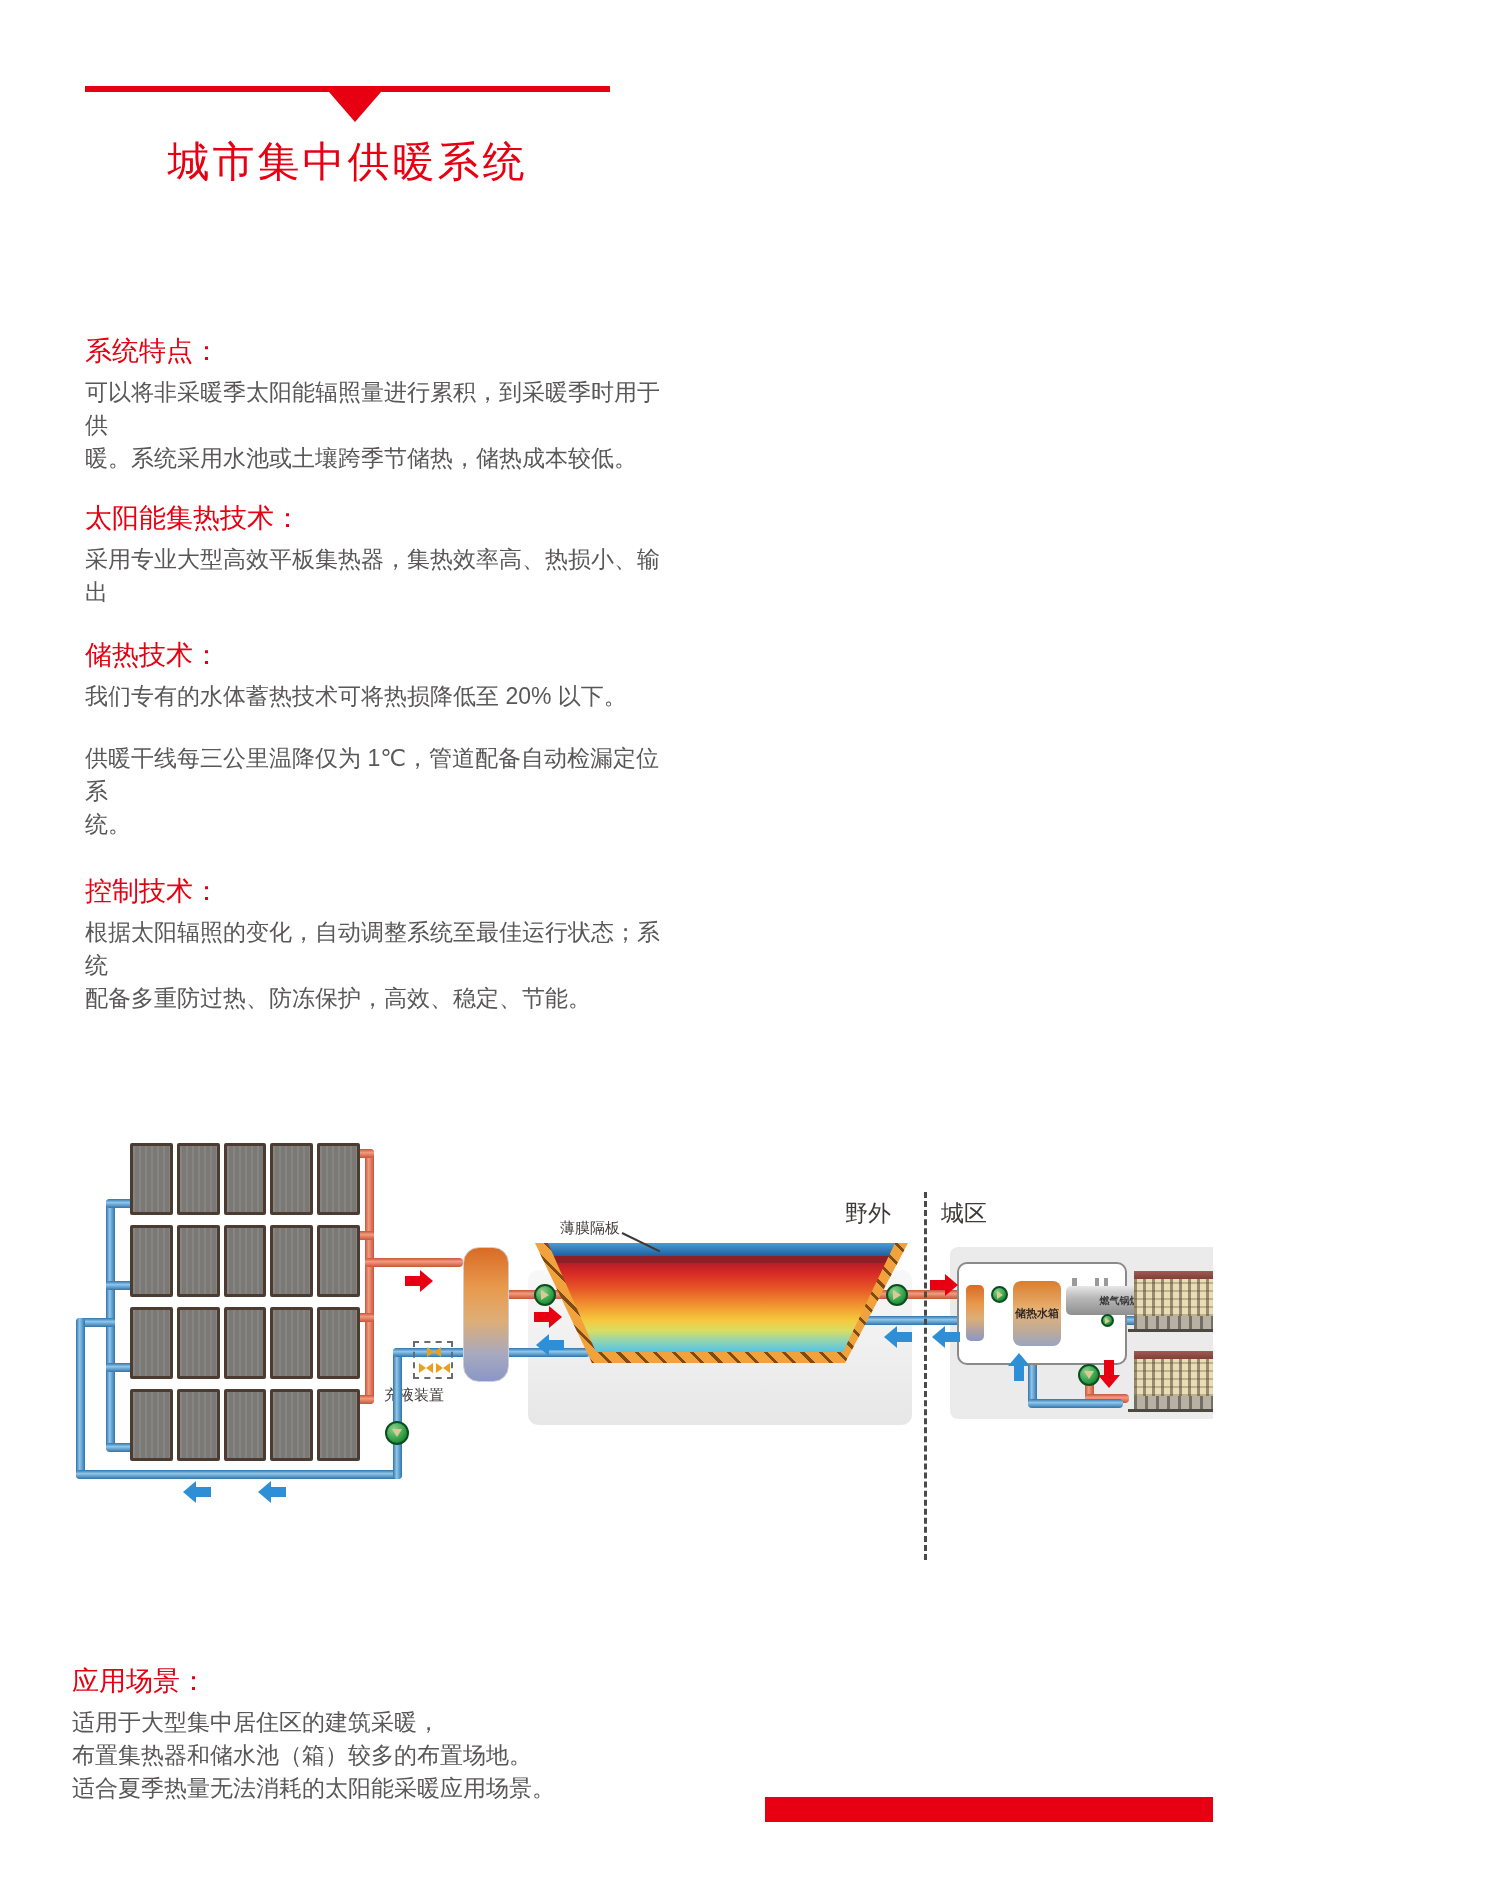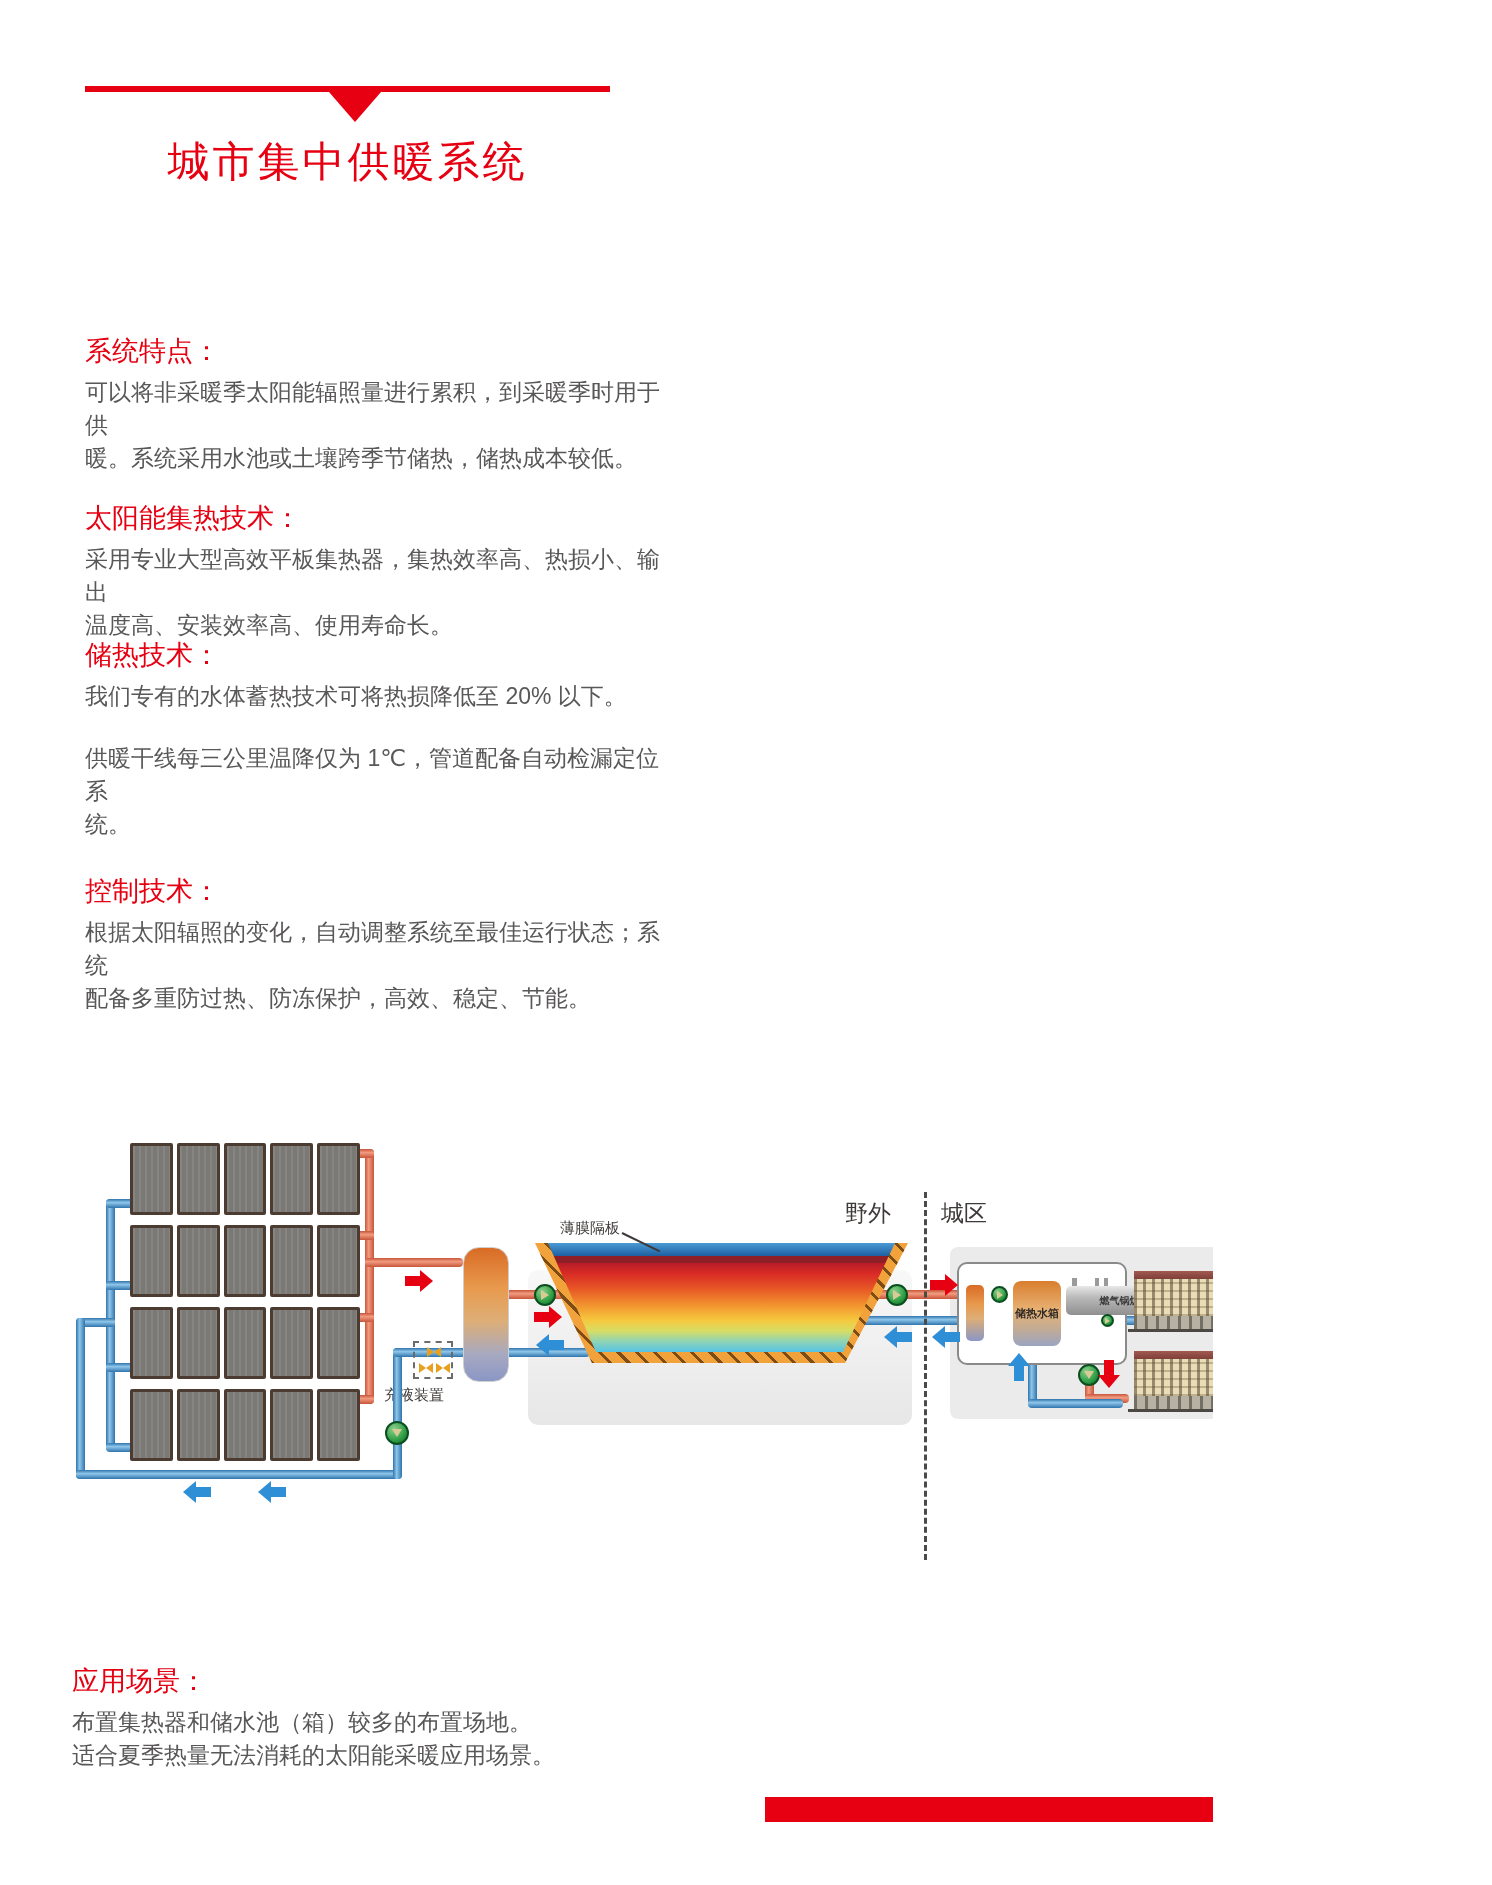--- a/index.html
+++ b/index.html
@@ -131,21 +131,20 @@
   <div class="abs pagetitle">城市集中供暖系统</div>
 
   <div class="sec" style="top:336px">
     <h2>系统特点：</h2>
     <p>可以将非采暖季太阳能辐照量进行累积，到采暖季时用于供</p>
     <p>暖。系统采用水池或土壤跨季节储热，储热成本较低。</p>
   </div>
   <div class="sec" style="top:503px">
     <h2>太阳能集热技术：</h2>
     <p>采用专业大型高效平板集热器，集热效率高、热损小、输出</p>
-    <p>温度高、安装效率高、使用寿命长。</p>
   </div>
   <div class="sec" style="top:640px">
     <h2>储热技术：</h2>
     <p>我们专有的水体蓄热技术可将热损降低至 20% 以下。</p>
   </div>
   <div class="sec" style="top:742px">
     <p>供暖干线每三公里温降仅为 1℃，管道配备自动检漏定位系</p>
     <p>统。</p>
   </div>
   <div class="sec" style="top:876px">
@@ -310,20 +309,21 @@
   <div class="ar h r" style="--c:#e60012;left:930px;top:1280px"></div>
   <div class="ar h l" style="--c:#2f8fd6;left:897px;top:1332px"></div>
   <div class="ar h l" style="--c:#2f8fd6;left:945px;top:1332px"></div>
   <div class="ar h l" style="--c:#2f8fd6;left:196px;top:1487px"></div>
   <div class="ar h l" style="--c:#2f8fd6;left:271px;top:1487px"></div>
   <div class="ar v u" style="--c:#2f8fd6;left:1014px;top:1366px"></div>
   <div class="ar v d" style="--c:#e60012;left:1104px;top:1360px"></div>
 
   <div class="sec app" style="top:1666px">
     <h2>应用场景：</h2>
+    <p>适用于大型集中居住区的建筑采暖，</p>
     <p>布置集热器和储水池（箱）较多的布置场地。</p>
     <p>适合夏季热量无法消耗的太阳能采暖应用场景。</p>
   </div>
 
   <div class="abs footer-label">运行原理</div>
   <div class="abs footer-bar"></div>
 
 </div>
 
 </body></html>

